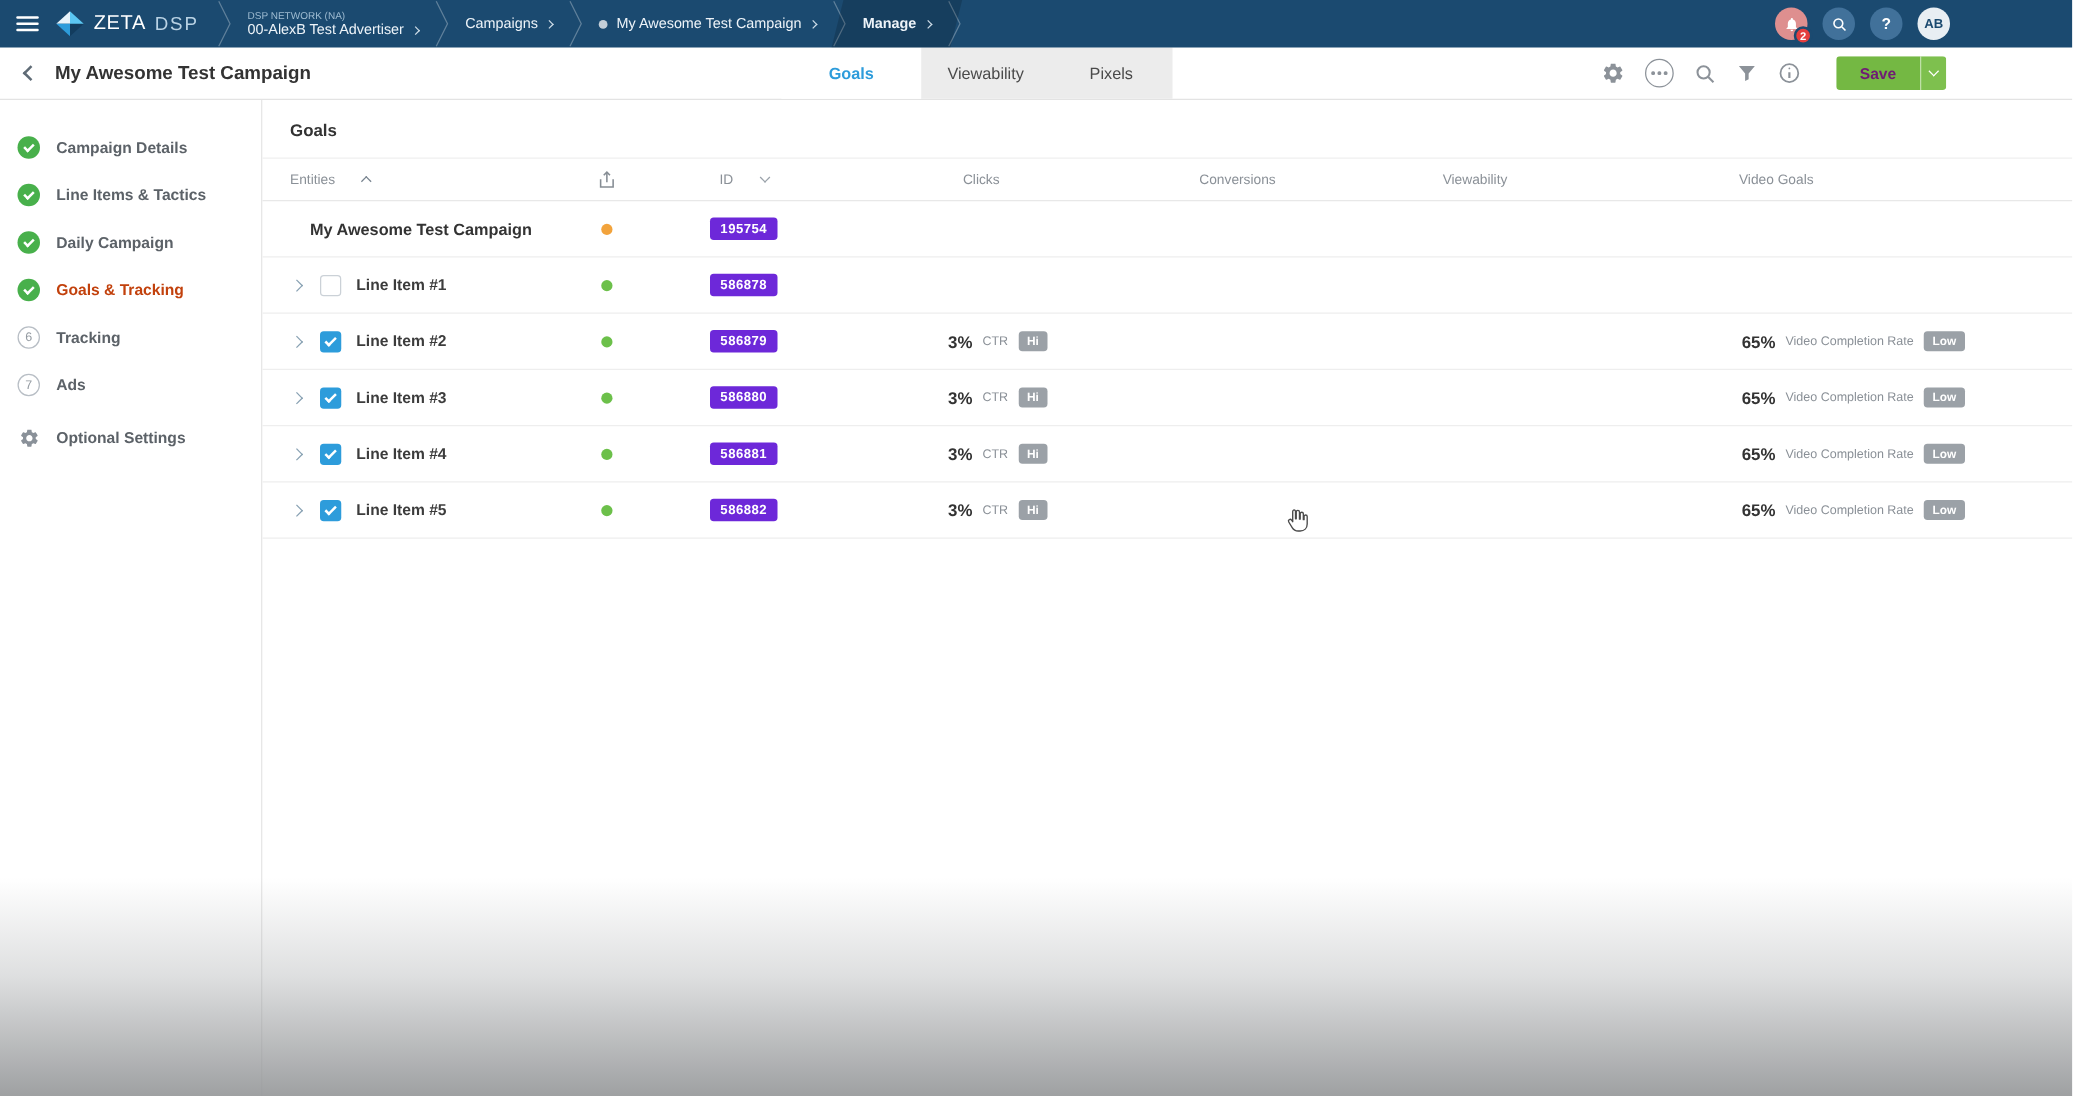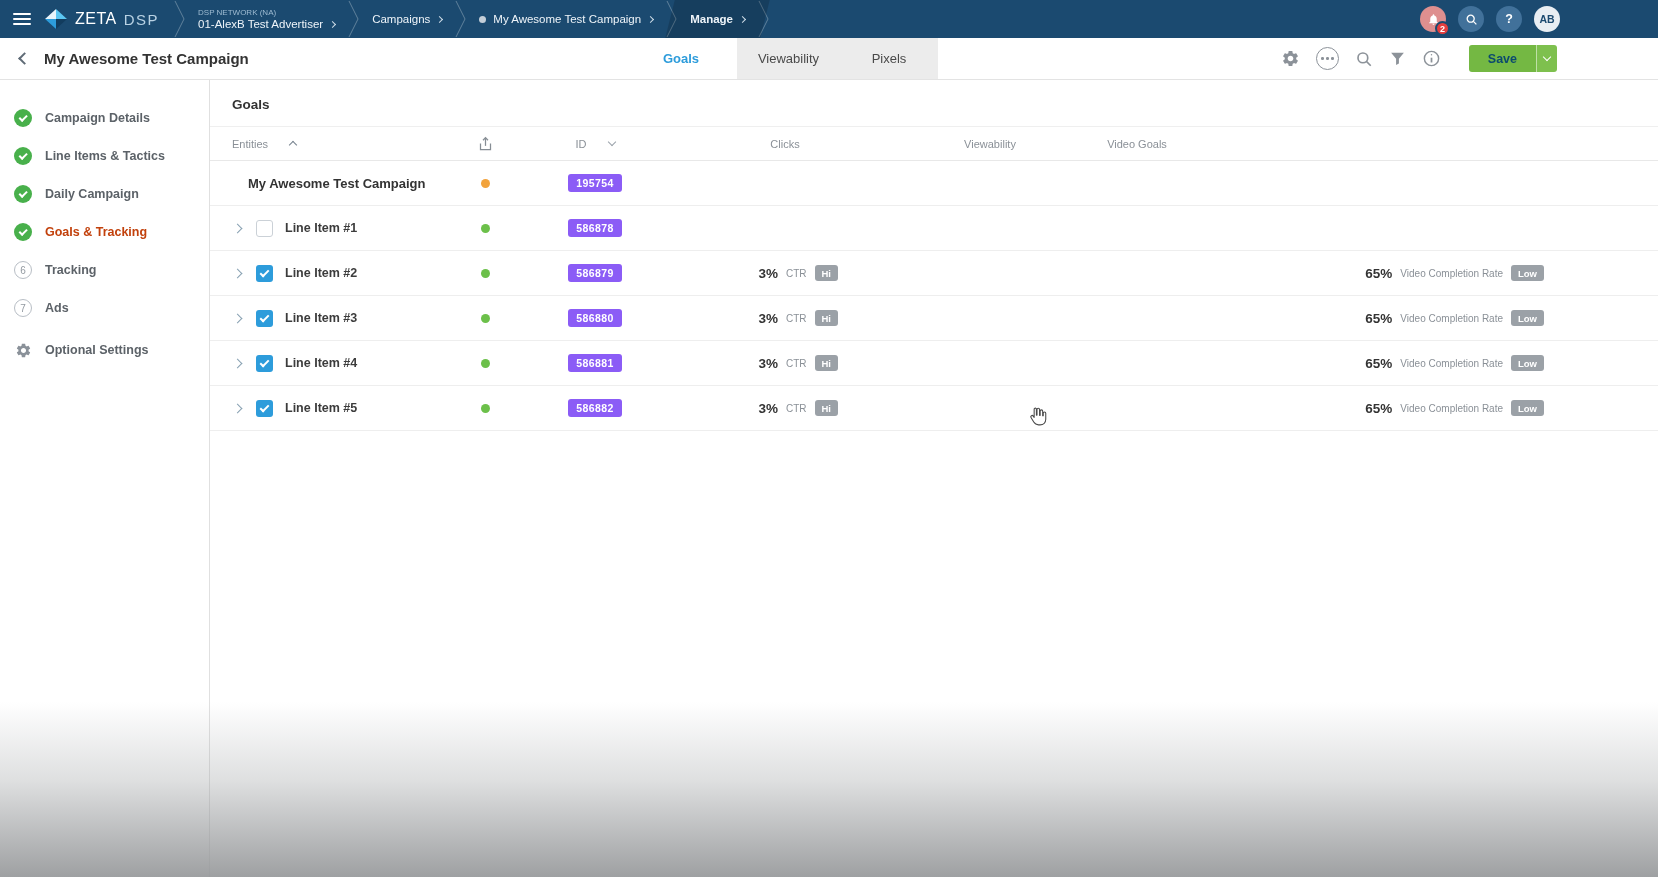--- a/index.html
+++ b/index.html
@@ -35,21 +35,21 @@
   .ptitle{font-size:15px;font-weight:bold;color:#333;margin-left:15px}
   .tabs{position:absolute;left:625px;top:0;height:100%;display:flex}
   .tab{display:flex;align-items:center;justify-content:center;font-size:13px;color:#4a4a4a;background:#ECECEC;cursor:pointer}
   .tab.active{background:#fff;color:#2D9CDB;font-weight:bold}
   .tab.t0{width:112px}.tab.t1{width:103px}.tab.t2{width:98px}
   .hicons{position:absolute;right:0;top:0;height:100%;display:flex;align-items:center;gap:16px;padding-right:101px}
   .hicon{display:flex;align-items:center;justify-content:center;cursor:pointer;color:#8c9299}
   .more-circle{width:23px;height:23px;border:1.5px solid #8c9299;border-radius:50%;display:flex;gap:2.5px;align-items:center;justify-content:center}
   .more-circle b{width:2.5px;height:2.5px;border-radius:50%;background:#8c9299}
   .save{display:flex;height:27px;border-radius:3px;overflow:hidden;margin-left:12px;cursor:pointer}
-  .save-main{background:#74B843;color:#0c4a6e;font-weight:bold;font-size:12.5px;display:flex;align-items:center;padding:0 19px}
+  .save-main{background:#74B843;color:#701a75;font-weight:bold;font-size:12.5px;display:flex;align-items:center;padding:0 19px}
   .save-caret{background:#7EC04E;width:21px;display:flex;align-items:center;justify-content:center;border-left:1px solid rgba(255,255,255,.5)}
   .save-caret i{width:6px;height:6px;border-right:1.5px solid #fff;border-bottom:1.5px solid #fff;transform:rotate(45deg);margin-top:-3px}
 
   
   .layout{display:flex;height:797px;position:relative;background:#fff}
   .sidebar{width:210px;border-right:1px solid #e0e0e0;padding-top:19px;flex:none;background:#fff}
   .sitem{height:38px;display:flex;align-items:center;padding-left:14px;gap:13px;cursor:pointer}
   .slabel{font-size:12.5px;font-weight:bold;color:#5c6268}
   .sitem.active .slabel{color:#c2410c}
   .scheck{width:18px;height:18px;border-radius:50%;background:#48B04B;flex:none;display:flex;align-items:center;justify-content:center}
@@ -76,24 +76,24 @@
   .expander{width:7px;height:7px;border-top:1.6px solid #87a0b2;border-right:1.6px solid #87a0b2;transform:rotate(45deg);margin-left:24px;cursor:pointer;flex:none}
   .cbox{width:17px;height:17px;border-radius:3px;margin-left:15px;margin-right:12px;flex:none;cursor:pointer;display:flex;align-items:center;justify-content:center}
   .cbox.unchecked{border:1.5px solid #cbd1d7;background:#fff}
   .cbox.checked{background:#2D9CDB}
   .cbox .tick{width:9px;height:5px}
   .c-dot{display:flex;justify-content:center}
   .dot{width:9px;height:9px;border-radius:50%}
   .dot.orange{background:#F2A33C}
   .dot.green{background:#6CC04A}
   .c-id{display:flex;justify-content:center}
-  .idbadge{background:#8b5cf6;color:#fff;font-size:10.5px;font-weight:bold;padding:3px 8px;border-radius:3px;letter-spacing:.4px}
+  .idbadge{background:#6d28d9;color:#fff;font-size:10.5px;font-weight:bold;padding:3px 8px;border-radius:3px;letter-spacing:.4px}
   .c-goal{display:flex;align-items:center;justify-content:flex-end;gap:8px;height:100%}
   .c-clicks{padding-right:52px}
-  .c-video{padding-right:114px}
+  .c-video{padding-right:86px}
   .gval{font-size:13.5px;font-weight:bold;color:#333}
   .gmetric{font-size:10px;color:#8a9097;white-space:nowrap}
   .gpill{background:#9BA1A7;color:#fff;font-size:9.5px;font-weight:bold;padding:2.5px 7px;border-radius:3px}
 
   .fade{position:absolute;left:0;right:0;bottom:0;height:175px;background:linear-gradient(180deg,rgba(161,164,166,0) 0%,rgba(161,164,166,.35) 45%,rgba(150,152,154,.92) 100%);z-index:8;pointer-events:none}
   .cursor{position:absolute;left:1028px;top:405px;z-index:20;pointer-events:none}
 </style>
 </head>
 <body>
 
@@ -116,21 +116,21 @@
       <span class="logo-dsp">DSP</span>
     </div>
 
     <svg class="sep" width="13" height="38" viewBox="0 0 13 38">
         <polyline points="2,1 11,19 2,37" fill="none" stroke="rgba(255,255,255,0.3)" stroke-width="1"></polyline>
       </svg>
 
     <div class="crumb">
       <span class="crumb-small">DSP NETWORK (NA)</span>
       <span class="crumb-main">
-          <span>01-AlexB Test Advertiser</span>
+          <span>00-AlexB Test Advertiser</span>
           <i class="chev"></i>
         </span>
     </div>
 
     <svg class="sep" width="13" height="38" viewBox="0 0 13 38">
         <polyline points="2,1 11,19 2,37" fill="none" stroke="rgba(255,255,255,0.3)" stroke-width="1"></polyline>
       </svg>
 
     <div class="crumb">
       <span class="crumb-main">
@@ -305,20 +305,23 @@
             </svg>
         </div>
         <div class="th">
           <span>ID</span>
           <i class="caret-down"></i>
         </div>
         <div class="th">
             <span>Clicks</span>
           </div>
         <div class="th">
+            <span>Conversions</span>
+          </div>
+        <div class="th">
             <span>Viewability</span>
           </div>
         <div class="th th-video">
             <span>Video Goals</span>
           </div>
       </div>
 
       <div class="row grid campaign">
         <div class="c-ent">
           <span class="name">My Awesome Test Campaign</span>

